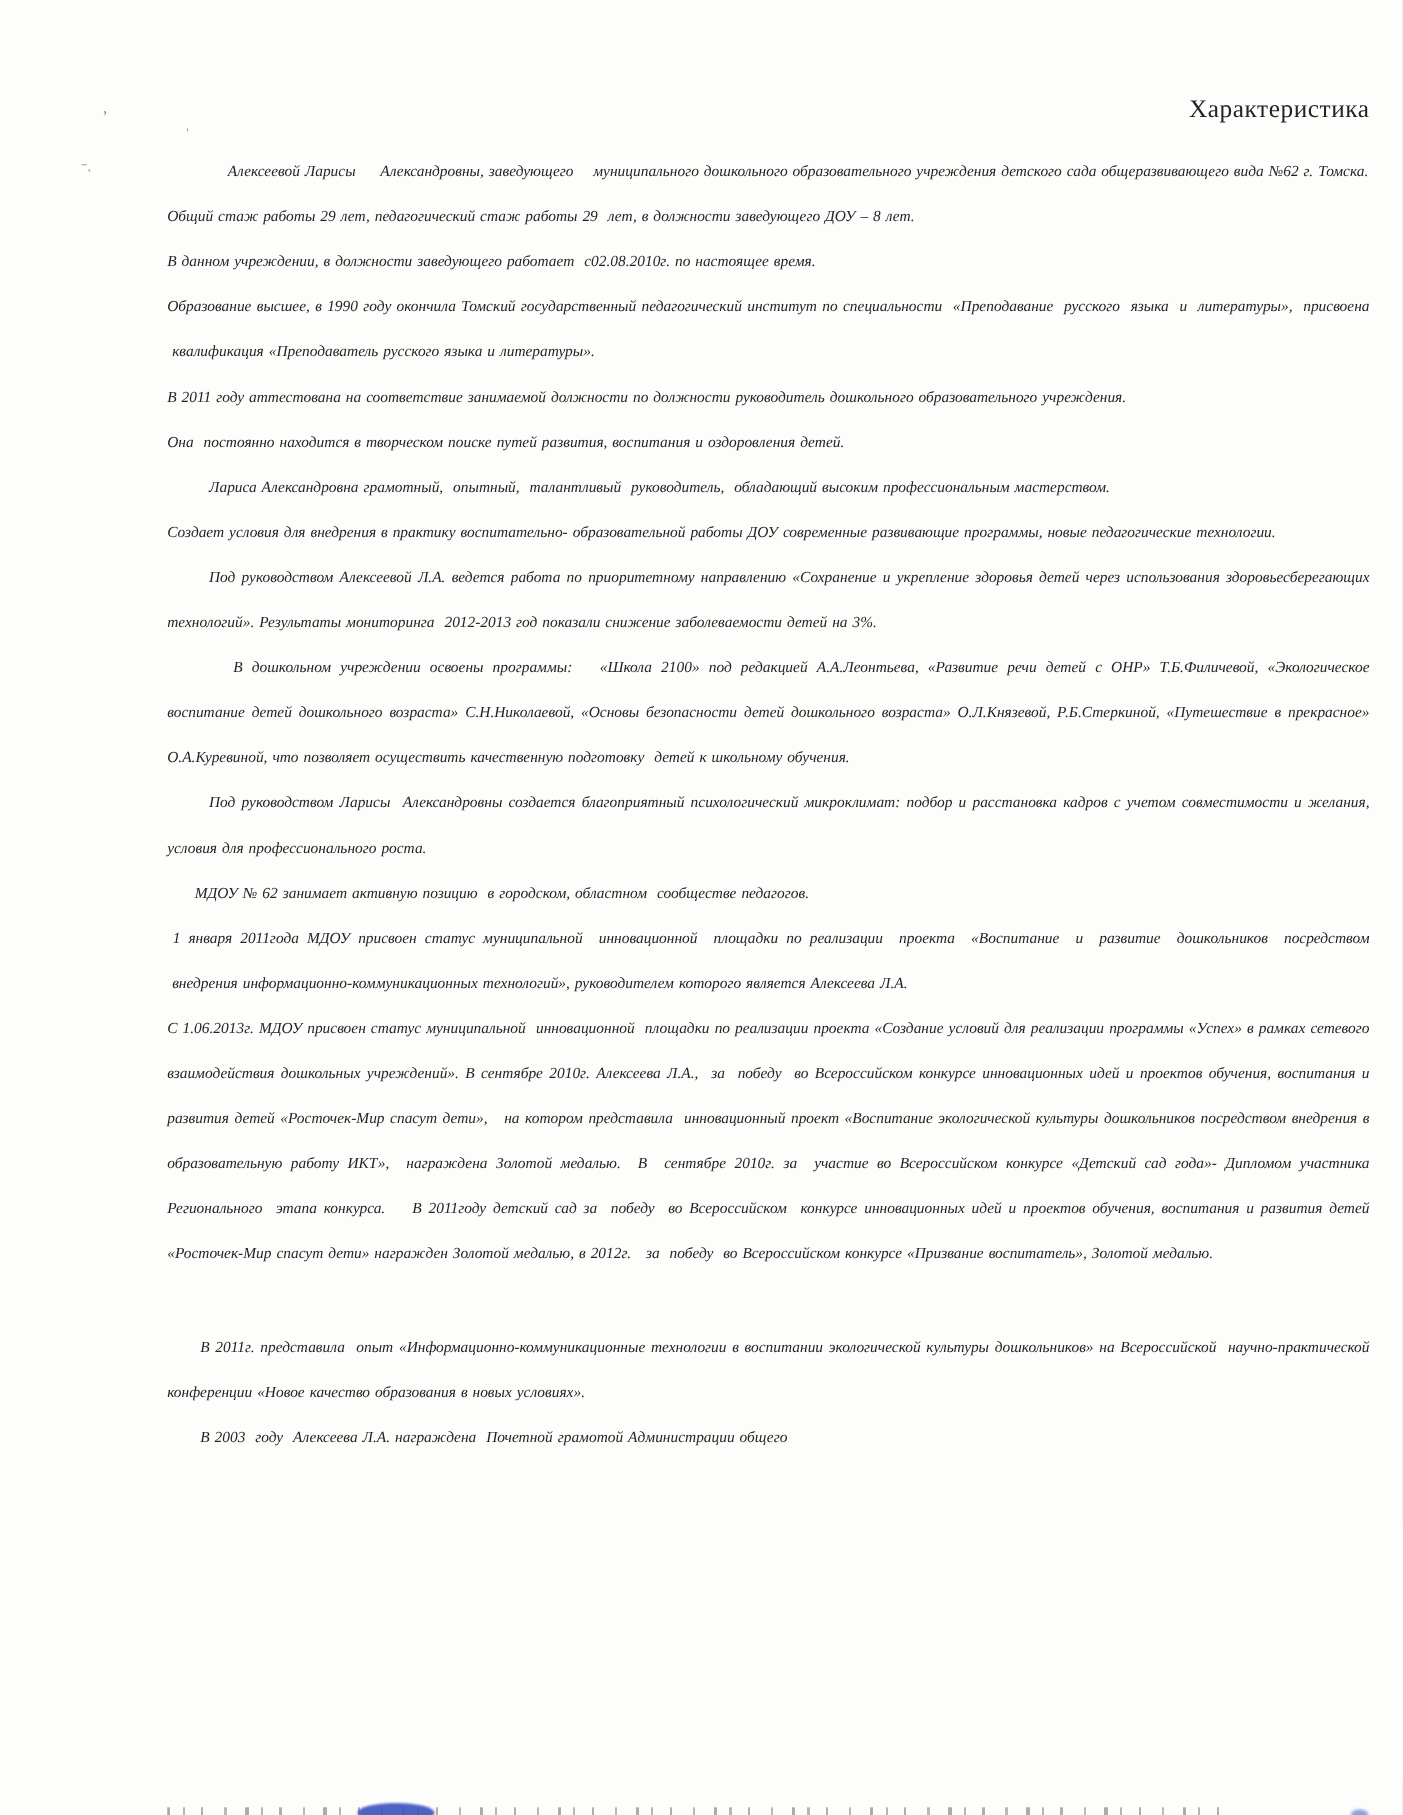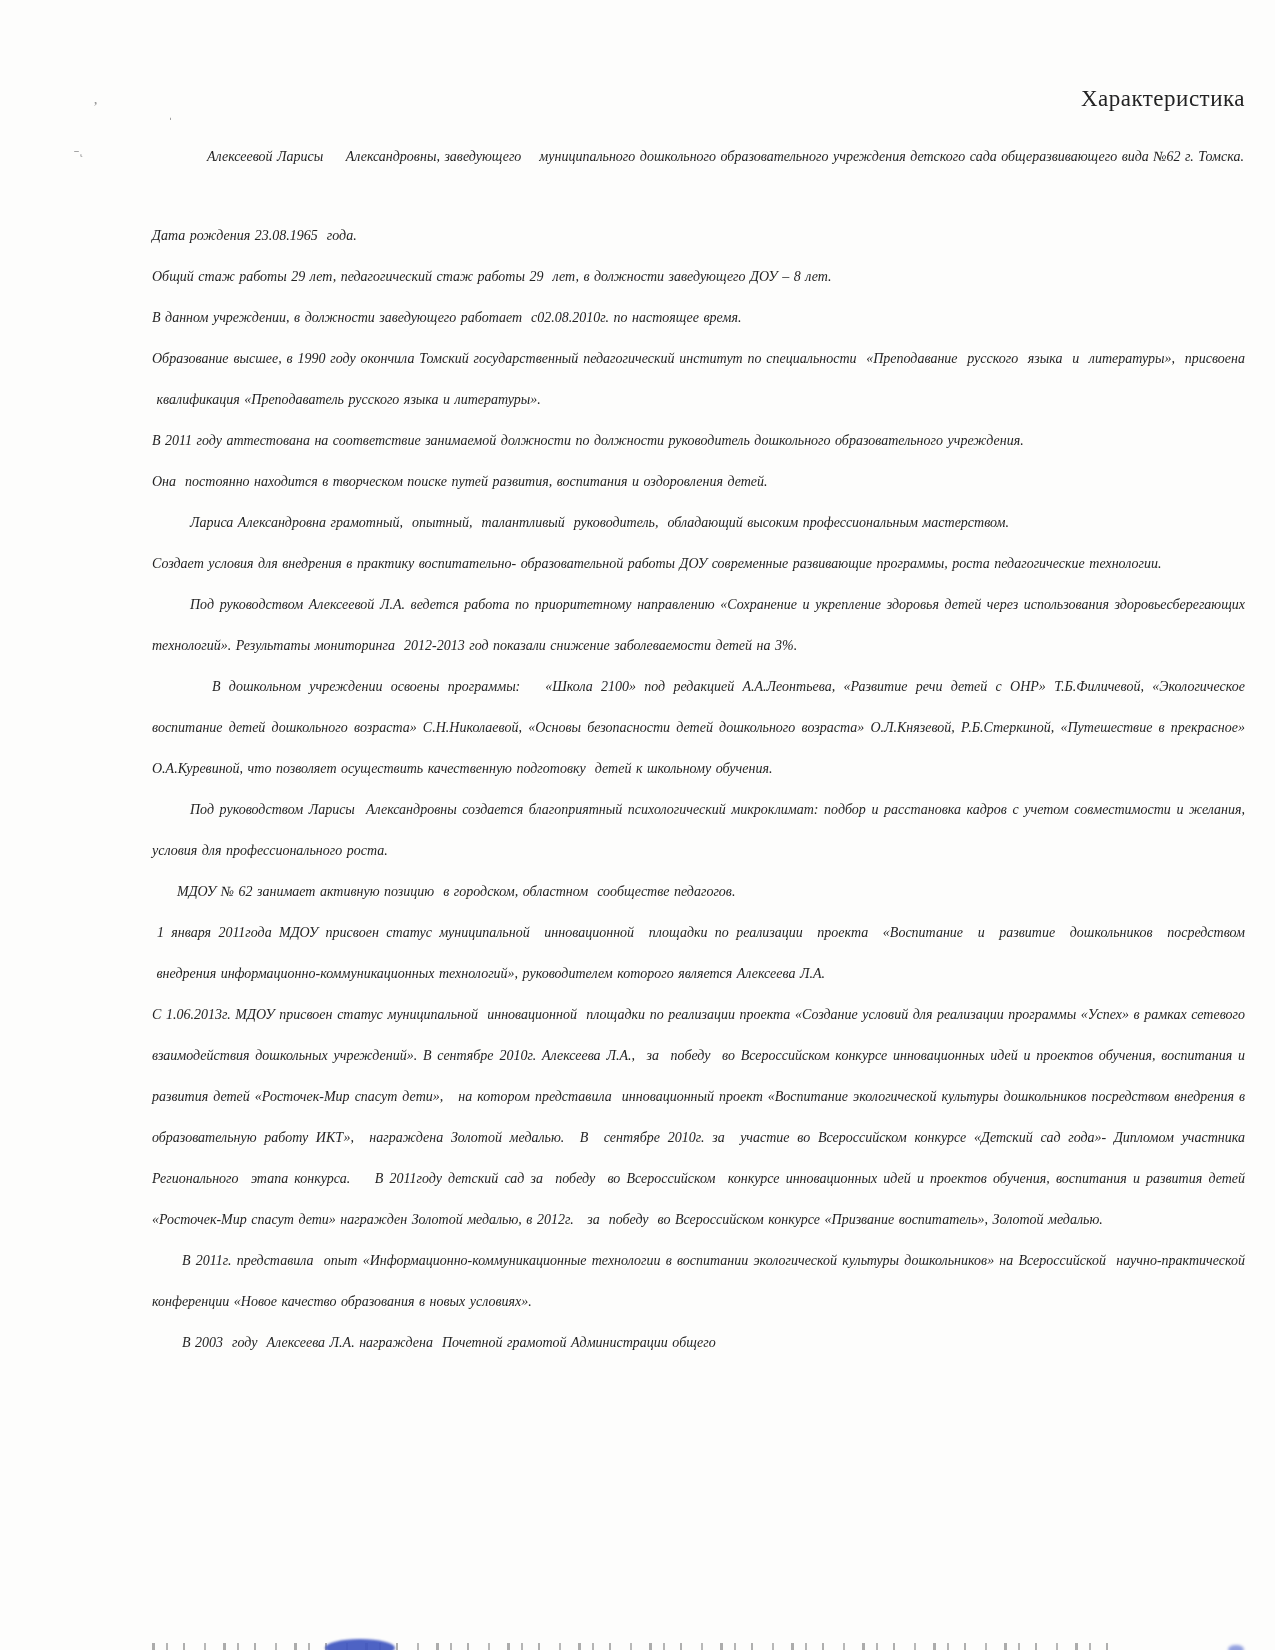--- a/index.html
+++ b/index.html
@@ -75,35 +75,34 @@
 </style>
 </head>
 <body>
 
 <div class="page">
 
   <div class="content">
     <h1 class="doc-title">Характеристика</h1>
     <div class="paragraphs">
         <p style="text-indent: 55px;">Алексеевой  Ларисы &nbsp;&nbsp;&nbsp; Александровны,  заведующего &nbsp;&nbsp; муниципального  дошкольного образовательного учреждения детского сада общеразвивающего вида №62 г. Томска.</p>
-        <p style="text-indent: 0px; margin-top: 38px;">Дата рождения 23.08.1965&nbsp; года.</p>
         <p style="text-indent: 0px;">Общий стаж работы 29 лет, педагогический стаж работы 29&nbsp; лет, в должности заведующего ДОУ – 8 лет.</p>
         <p style="text-indent: 0px;">В данном учреждении, в должности заведующего работает &nbsp;с02.08.2010г. по настоящее время.</p>
         <p style="text-indent: 0px;">Образование высшее, в 1990 году окончила Томский государственный педагогический институт по специальности &nbsp;«Преподавание &nbsp;русского &nbsp;языка &nbsp;и &nbsp;литературы», &nbsp;присвоена &nbsp;квалификация «Преподаватель русского языка и литературы».</p>
         <p style="text-indent: 0px;">В 2011 году аттестована на соответствие занимаемой должности по должности руководитель дошкольного образовательного учреждения.</p>
         <p style="text-indent: 0px;">Она&nbsp; постоянно находится в творческом поиске путей развития, воспитания и оздоровления детей.</p>
         <p style="text-indent: 38px;">Лариса Александровна грамотный, &nbsp;опытный, &nbsp;талантливый &nbsp;руководитель, &nbsp;обладающий высоким профессиональным мастерством.</p>
-        <p style="text-indent: 0px;">Создает условия для внедрения в практику воспитательно- образовательной работы ДОУ современные развивающие программы, роста педагогические технологии.</p>
+        <p style="text-indent: 0px;">Создает условия для внедрения в практику воспитательно- образовательной работы ДОУ современные развивающие программы, новые педагогические технологии.</p>
         <p style="text-indent: 38px;">Под руководством Алексеевой Л.А. ведется работа по приоритетному направлению «Сохранение и укрепление здоровья детей через использования здоровьесберегающих технологий». Результаты мониторинга&nbsp; 2012-2013 год показали снижение заболеваемости детей на 3%.</p>
         <p style="text-indent: 60px;">В дошкольном учреждении освоены программы: &nbsp;&nbsp;«Школа 2100» под редакцией А.А.Леонтьева, «Развитие речи детей с ОНР» Т.Б.Филичевой, «Экологическое воспитание детей дошкольного возраста» С.Н.Николаевой, «Основы безопасности детей дошкольного возраста» О.Л.Князевой, Р.Б.Стеркиной, «Путешествие в прекрасное» О.А.Куревиной, что позволяет осуществить качественную подготовку&nbsp; детей к школьному обучения.</p>
         <p style="text-indent: 38px;">Под руководством Ларисы&nbsp; Александровны создается благоприятный психологический микроклимат: подбор и расстановка кадров с учетом совместимости и желания, условия для профессионального роста.</p>
         <p style="text-indent: 25px;">МДОУ № 62 занимает активную позицию&nbsp; в городском, областном&nbsp; сообществе педагогов.</p>
         <p style="text-indent: 5px;">1 января 2011года МДОУ присвоен статус муниципальной&nbsp; инновационной&nbsp; площадки по реализации &nbsp;проекта &nbsp;«Воспитание &nbsp;и &nbsp;развитие &nbsp;дошкольников &nbsp;посредством &nbsp;внедрения информационно-коммуникационных технологий», руководителем которого является Алексеева Л.А.</p>
         <p style="text-indent: 0px;">С 1.06.2013г. МДОУ присвоен статус муниципальной&nbsp; инновационной&nbsp; площадки по реализации проекта «Создание условий для реализации программы «Успех» в рамках сетевого взаимодействия дошкольных учреждений». В сентябре 2010г. Алексеева Л.А., &nbsp;за &nbsp;победу &nbsp;во Всероссийском конкурсе инновационных идей и проектов обучения, воспитания и развития детей «Росточек-Мир спасут дети», &nbsp; на котором представила &nbsp;инновационный проект «Воспитание экологической культуры дошкольников посредством внедрения в образовательную работу ИКТ», &nbsp;награждена Золотой медалью. &nbsp;В&nbsp; сентябре 2010г. за&nbsp; участие во Всероссийском конкурсе «Детский сад года»- Дипломом участника Регионального&nbsp; этапа конкурса. &nbsp;&nbsp; В 2011году детский сад за&nbsp; победу&nbsp; во Всероссийском&nbsp; конкурсе инновационных идей и проектов обучения, воспитания и развития детей «Росточек-Мир спасут дети» награжден Золотой медалью, в 2012г. &nbsp; за&nbsp; победу&nbsp; во Всероссийском конкурсе «Призвание воспитатель», Золотой медалью.</p>
-        <p style="text-indent: 30px;">В 2011г. представила&nbsp; опыт «Информационно-коммуникационные технологии в воспитании экологической культуры дошкольников» на Всероссийской&nbsp; научно-практической конференции «Новое качество образования в новых условиях».</p>
+        <p style="text-indent: 30px; margin-top: 44px;">В 2011г. представила&nbsp; опыт «Информационно-коммуникационные технологии в воспитании экологической культуры дошкольников» на Всероссийской&nbsp; научно-практической конференции «Новое качество образования в новых условиях».</p>
         <p style="text-indent: 30px;">В 2003&nbsp; году&nbsp; Алексеева Л.А. награждена&nbsp; Почетной грамотой Администрации общего</p>
       </div>
   </div>
 
   <div>
       <span class="pen-mark" style="left: 93px; top: 100px;">ʼ</span>
       <span class="pen-mark" style="left: 168px; top: 116px;">ˈ</span>
       <span class="pen-mark" style="left: 74px; top: 142px;">˗ͺ</span>
     </div>
 

